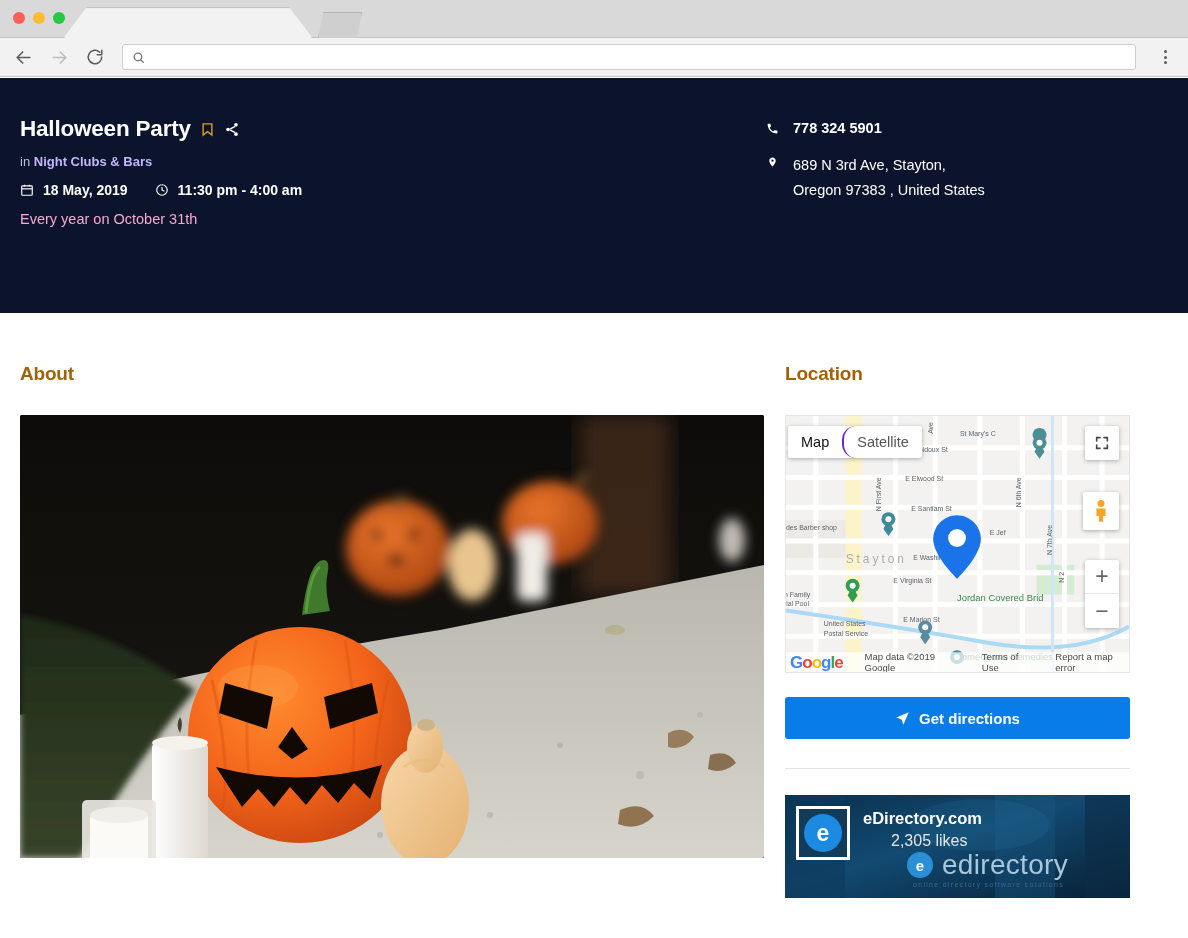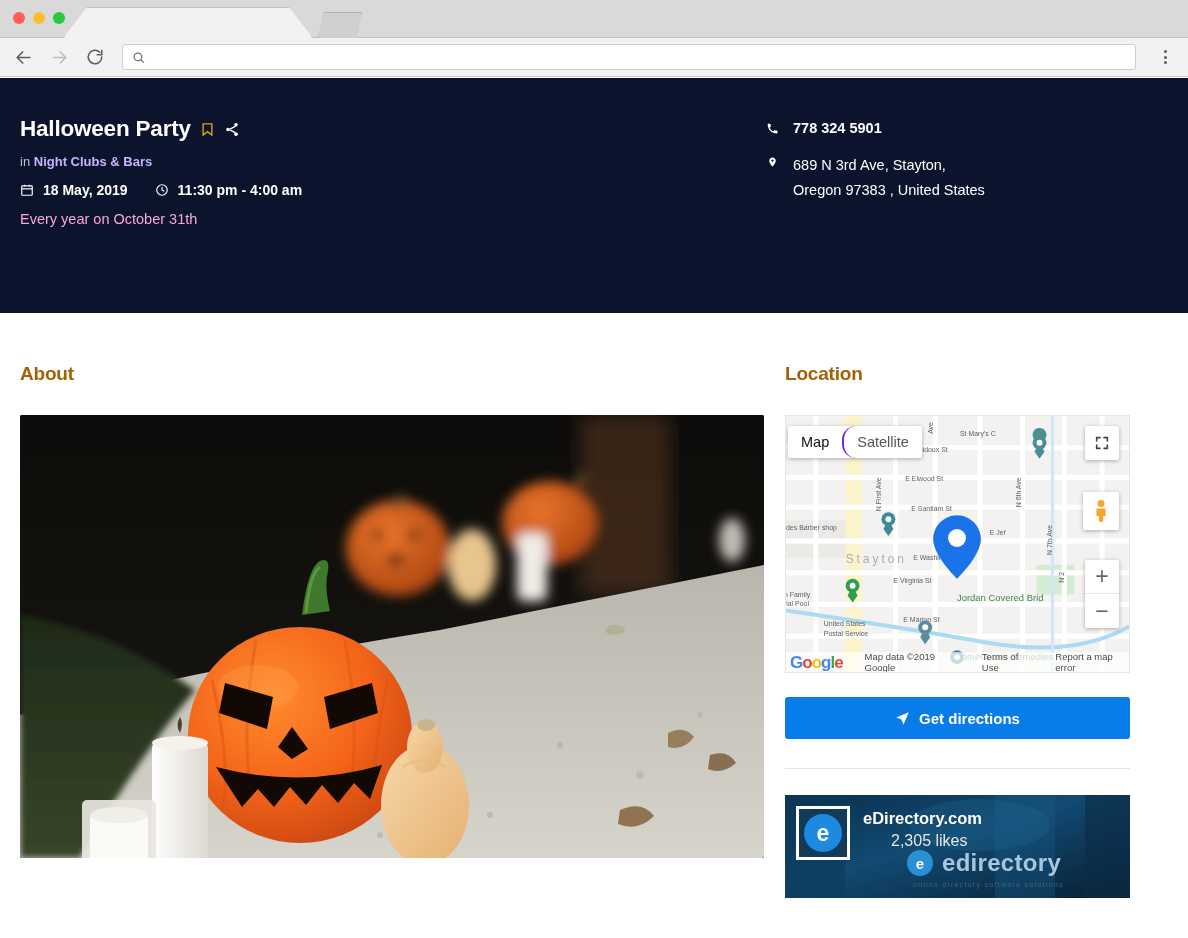--- a/index.html
+++ b/index.html
@@ -348,21 +348,21 @@
   .fb-brand {
     position: absolute; left: 122px; top: 54px;
     display: flex; align-items: center; gap: 9px;
   }
   .fb-brand .bc {
     width: 26px; height: 26px; border-radius: 50%;
     background: #2a8fd4; color: #fff;
     display:flex;align-items:center;justify-content:center;
     font-size: 15px; font-weight: bold;
   }
-  .fb-brand .bt { color: #a8c6dc; font-size: 24px; letter-spacing: .3px; font-weight: bold; }
+  .fb-brand .bt { color: #a8c6dc; font-size: 28px; letter-spacing: .3px; }
   .fb-tag {
     position: absolute; left: 128px; top: 86px;
     color: #36678c; font-size: 7px; letter-spacing: 1.3px;
   }
 </style>
 </head>
 <body>
 
 <div class="browser">
 

